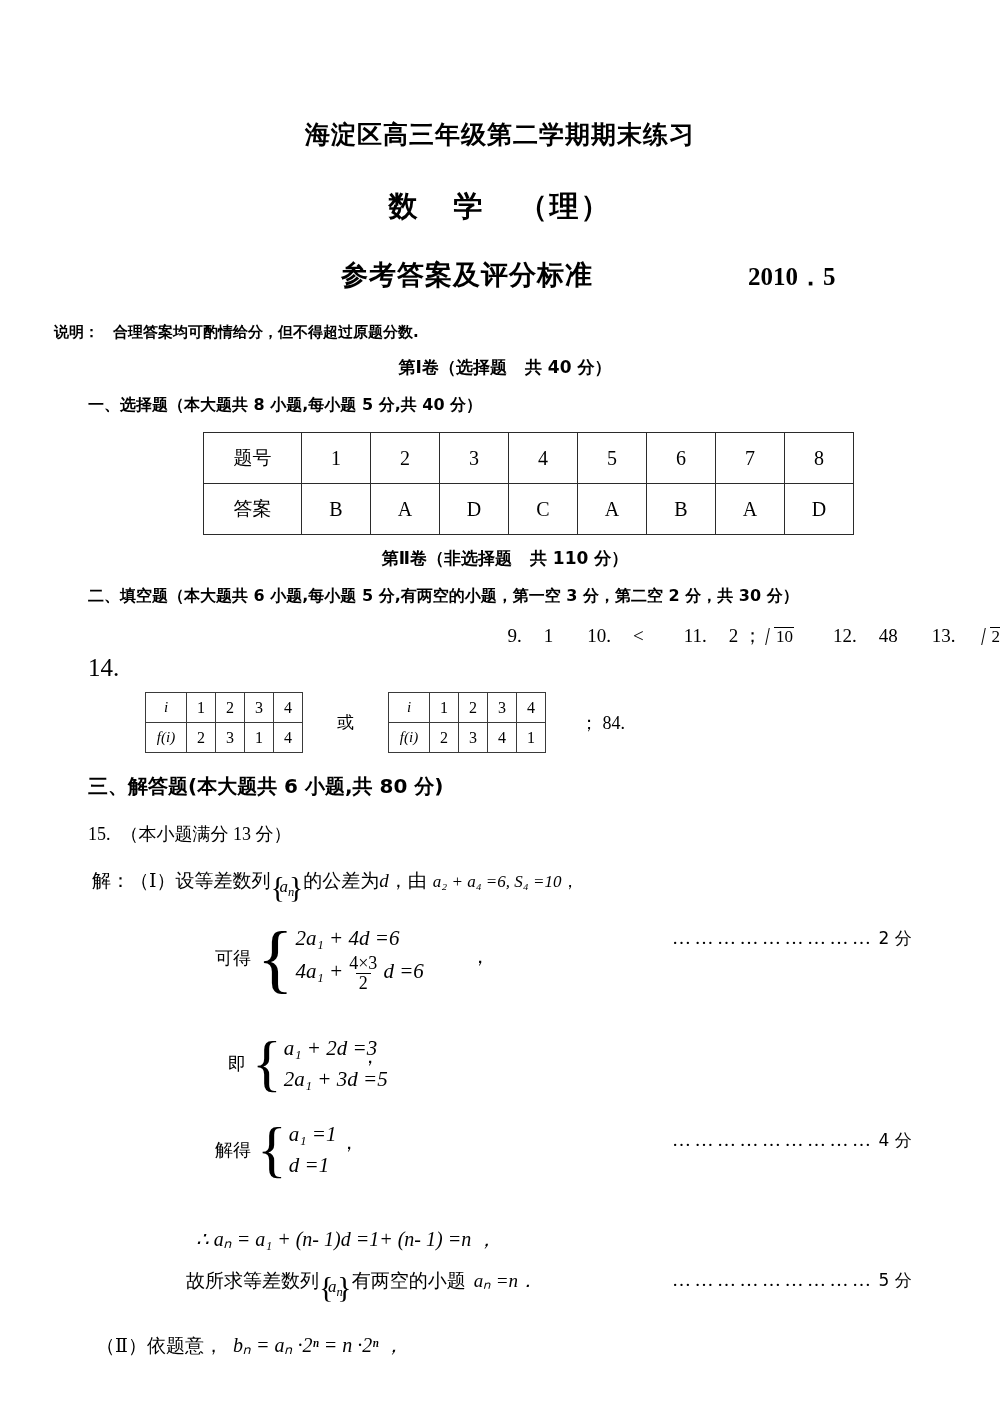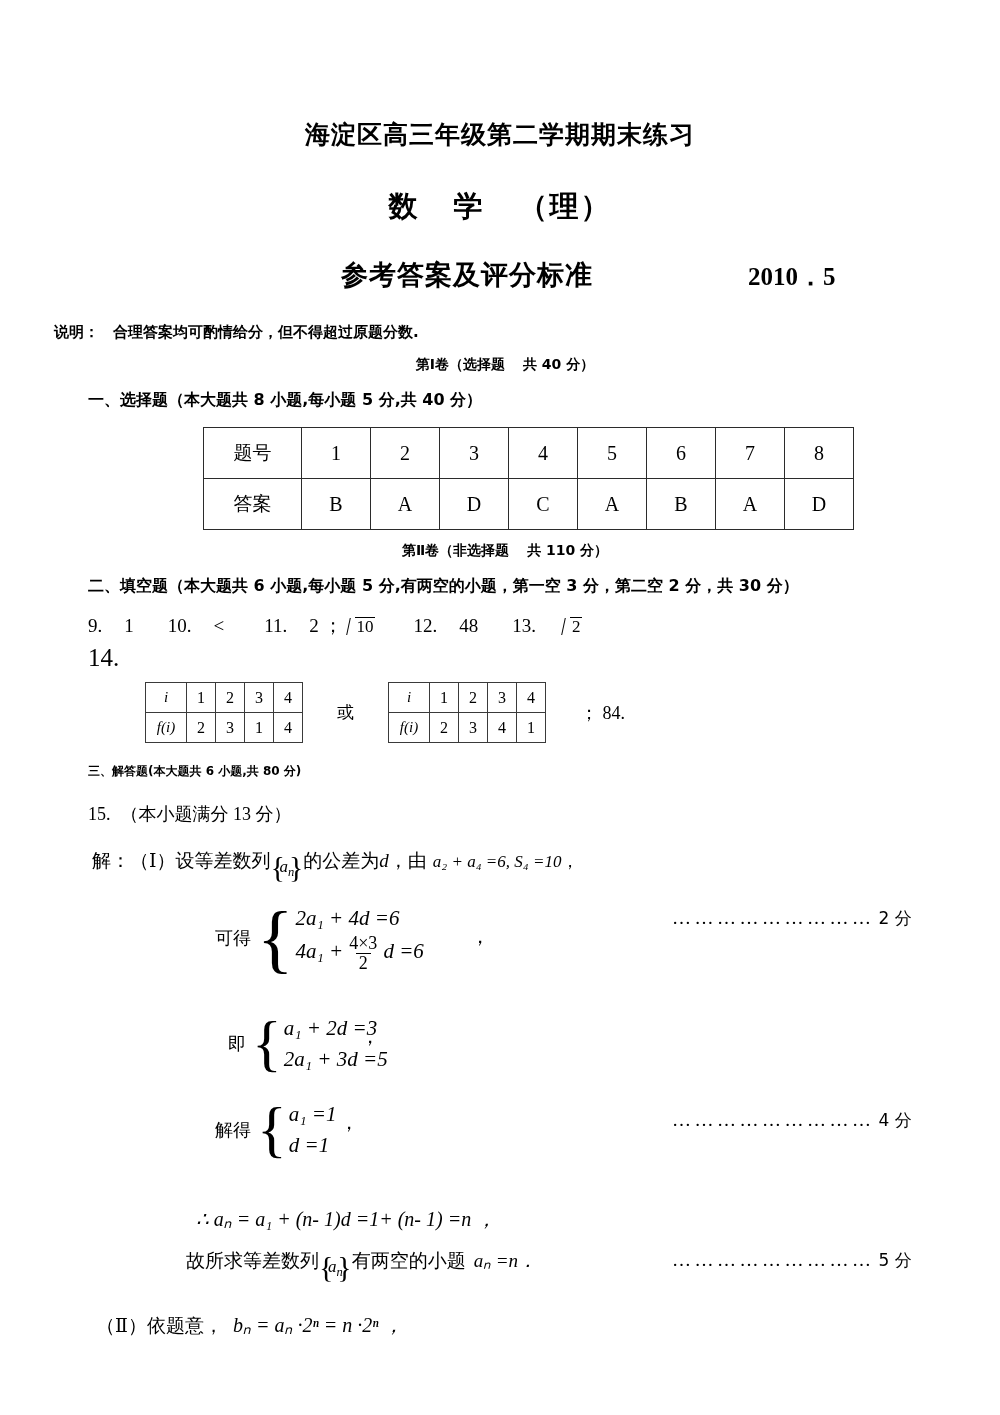--- a/index.html
+++ b/index.html
@@ -71,21 +71,21 @@
     font-family: "DejaVu Sans", sans-serif;
     font-size: 15px;
     font-weight: 700;
   }
   .note-line .note-gap { display: inline-block; width: 14px; }
 
   .center-vol {
     text-align: center;
     margin-top: 14px;
     font-family: "DejaVu Sans", sans-serif;
-    font-size: 14px;
+    font-size: 17px;
     font-weight: 700;
     padding-left: 10px;
   }
   .center-vol .sp { display: inline-block; width: 18px; }
 
   .section-head {
     margin-top: 16px;
     margin-left: 88px;
     font-family: "DejaVu Sans", sans-serif;
     font-size: 16px;
@@ -117,20 +117,21 @@
   }
   table.choice td.cell { width: 66px; }
 
   
   .fill-answers {
     margin-top: 16px;
     margin-left: 88px;
     font-size: 19px;
     font-family: "Liberation Serif", serif;
     white-space: nowrap;
+    text-align: right;
   }
   .fill-answers .sp1 { display: inline-block; width: 22px; }
   .fill-answers .sp2 { display: inline-block; width: 34px; }
   .fill-answers .sp3 { display: inline-block; width: 40px; }
   .fill-answers .sp4 { display: inline-block; width: 22px; }
 
   .sqrt {
     display: inline-block;
     position: relative;
     padding-left: 11px;
@@ -193,21 +194,21 @@
     font-size: 18px;
     margin-left: 34px;
     font-family: "Liberation Serif", serif;
   }
 
   
   .section-head-3 {
     margin-top: 20px;
     margin-left: 88px;
     font-family: "DejaVu Sans", sans-serif;
-    font-size: 12px;
+    font-size: 20px;
     font-weight: 700;
   }
   .q-line {
     margin-top: 22px;
     margin-left: 88px;
     font-size: 18px;
   }
   .q-line .qgap { display: inline-block; width: 10px; }
 
   .sol-line {

